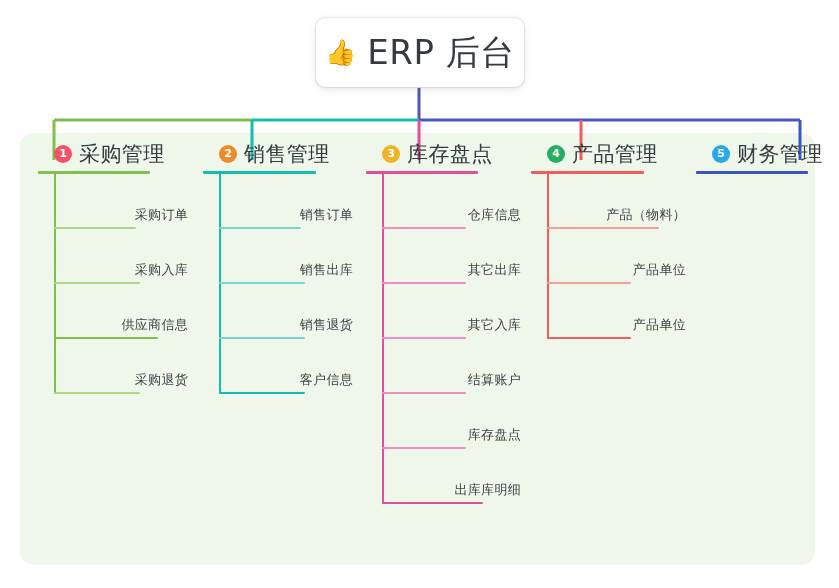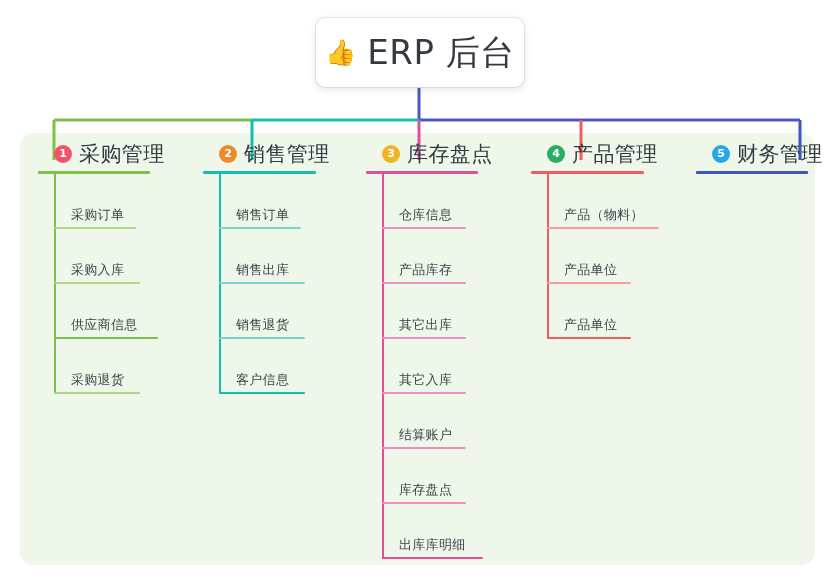--- a/index.html
+++ b/index.html
@@ -114,20 +114,21 @@
     bottom: 0;
     width: 2px;
   }
   .child {
     position: relative;
     height: 55px;
     box-sizing: border-box;
     padding-left: 17px;
     display: flex;
     align-items: flex-end;
+    justify-content: flex-end;
   }
   .child-label {
     font-size: 13px;
     color: #3d4348;
     white-space: nowrap;
     padding-bottom: 5px;
     letter-spacing: 0.3px;
   }
   .child-rule {
     position: absolute;
@@ -218,24 +219,20 @@
         <span class="branch-title">库存盘点</span>
       </div>
       <div class="head-rule" style="background: rgb(227, 78, 155); width: 112px;"></div>
       <div class="children">
         <div class="spine" style="background: rgb(227, 78, 155);"></div>
         <div class="child">
           <span class="child-label">仓库信息</span>
           <div class="child-rule" style="background: rgb(239, 142, 192); width: 84px;"></div>
         </div>
         <div class="child">
-          <span class="child-label">产品库存</span>
-          <div class="child-rule" style="background: rgb(239, 142, 192); width: 84px;"></div>
-        </div>
-        <div class="child">
           <span class="child-label">其它出库</span>
           <div class="child-rule" style="background: rgb(239, 142, 192); width: 84px;"></div>
         </div>
         <div class="child">
           <span class="child-label">其它入库</span>
           <div class="child-rule" style="background: rgb(239, 142, 192); width: 84px;"></div>
         </div>
         <div class="child">
           <span class="child-label">结算账户</span>
           <div class="child-rule" style="background: rgb(239, 142, 192); width: 84px;"></div>

